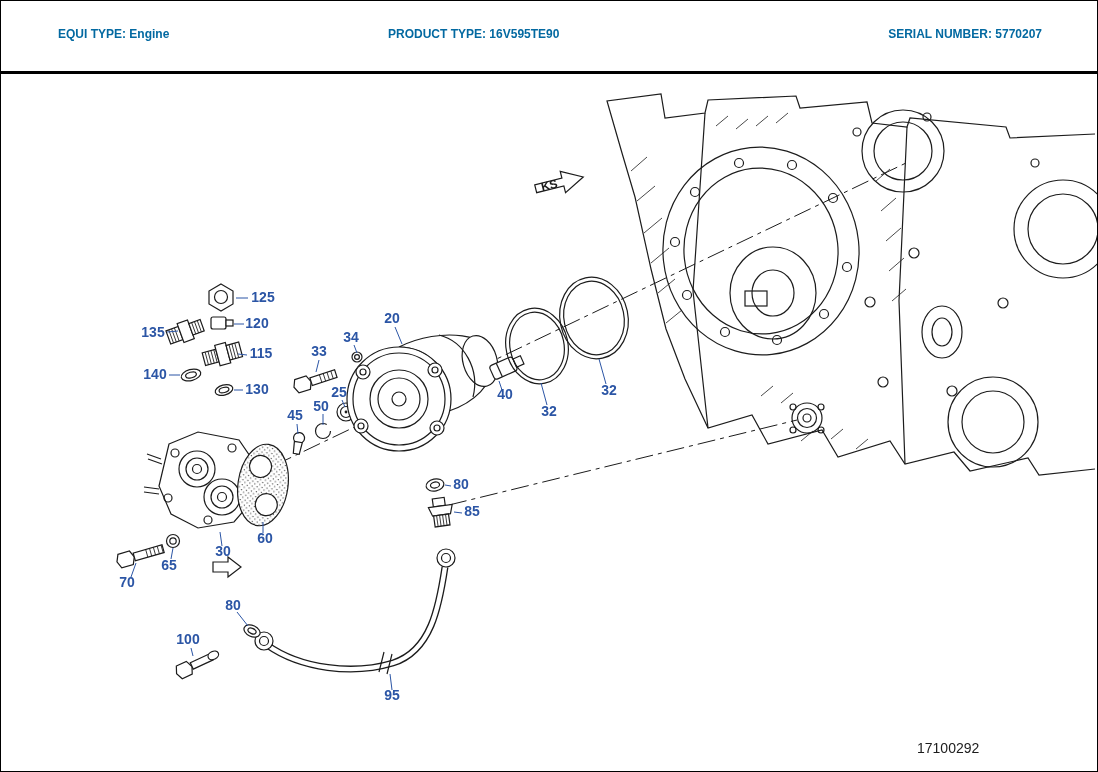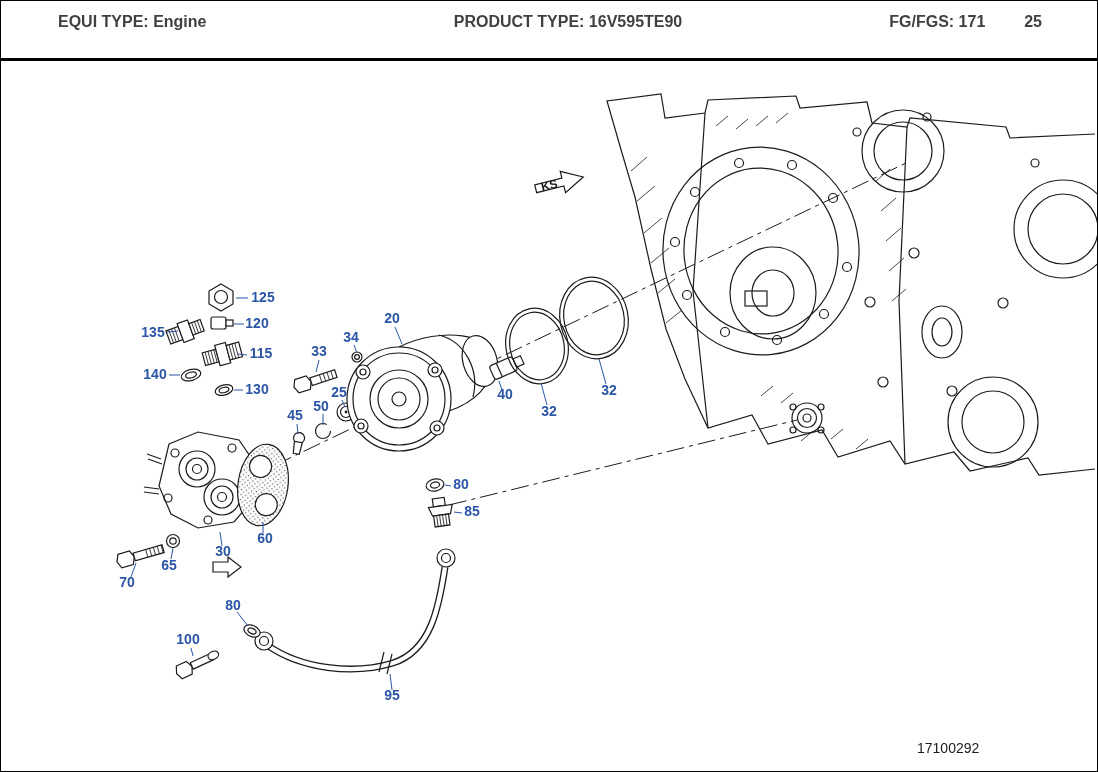--- a/index.html
+++ b/index.html
@@ -2,27 +2,27 @@
 <html><head>
 <meta charset="utf-8">
 <style>
   html,body{margin:0;padding:0;background:#fff;}
   .page{
     width:1098px;height:772px;position:relative;background:#fff;
     border:1px solid #000;box-sizing:border-box;overflow:hidden;
     font-family:"Liberation Sans",sans-serif;
   }
   .hdr{
-    position:absolute;top:4px;left:0;right:0;height:53px;
+    position:absolute;top:17px;left:0;right:0;height:53px;
     border-bottom:3px solid #000;display:flex;
-    font-weight:bold;font-size:16px;color:#404040;
+    font-weight:bold;font-size:12px;color:#0369a1;
   }
   .hcol{padding-top:4px;line-height:25px;white-space:nowrap;}
   .hcol.left{width:330px;padding-left:57px;text-align:left;}
-  .hcol.center{width:360px;text-align:center;}
+  .hcol.center{width:360px;}
   .hcol.right{flex:1;padding-right:55px;text-align:right;}
   .fgs-gap{display:inline-block;width:30px;}
   .dwg{position:absolute;left:0;top:0;width:1098px;height:772px;}
   .ln{stroke:#1c1c1c;fill:none;stroke-width:1.2;}
   .lnthin{stroke:#1c1c1c;fill:none;stroke-width:0.8;}
   .wf{fill:#fff;stroke:#1c1c1c;stroke-width:1.2;}
   .dashdot{stroke:#1c1c1c;fill:none;stroke-width:1;stroke-dasharray:18 5 4 5;}
   .leader{stroke:#2b55a5;fill:none;stroke-width:1;}
   .callout{font-family:"Liberation Sans",sans-serif;font-weight:bold;font-size:14px;fill:#2b55a5;}
   .ks{font-family:"Liberation Sans",sans-serif;font-weight:bold;font-size:12px;fill:#1c1c1c;}
@@ -41,24 +41,22 @@
       </div>
     </div>
     <div class="hcol center">
       <div>
         <span>PRODUCT TYPE:</span>
         <span>16V595TE90</span>
       </div>
     </div>
     <div class="hcol right">
       <div>
-        <span>FG/FGS:</span>
-        <span>171</span>
-        <span class="fgs-gap"></span>
-        <span>25</span>
+        <span>SERIAL NUMBER:</span>
+        <span>5770207</span>
       </div>
     </div>
   </header>
 
   <svg class="dwg" viewBox="0 0 1098 772">
     <defs>
       <pattern id="stip" width="5" height="5" patternUnits="userSpaceOnUse">
         <rect width="5" height="5" fill="#fff"></rect>
         <circle cx="1.4" cy="1.6" r="0.7" fill="#3a3a3a"></circle>
         <circle cx="3.8" cy="3.9" r="0.6" fill="#3a3a3a"></circle>

